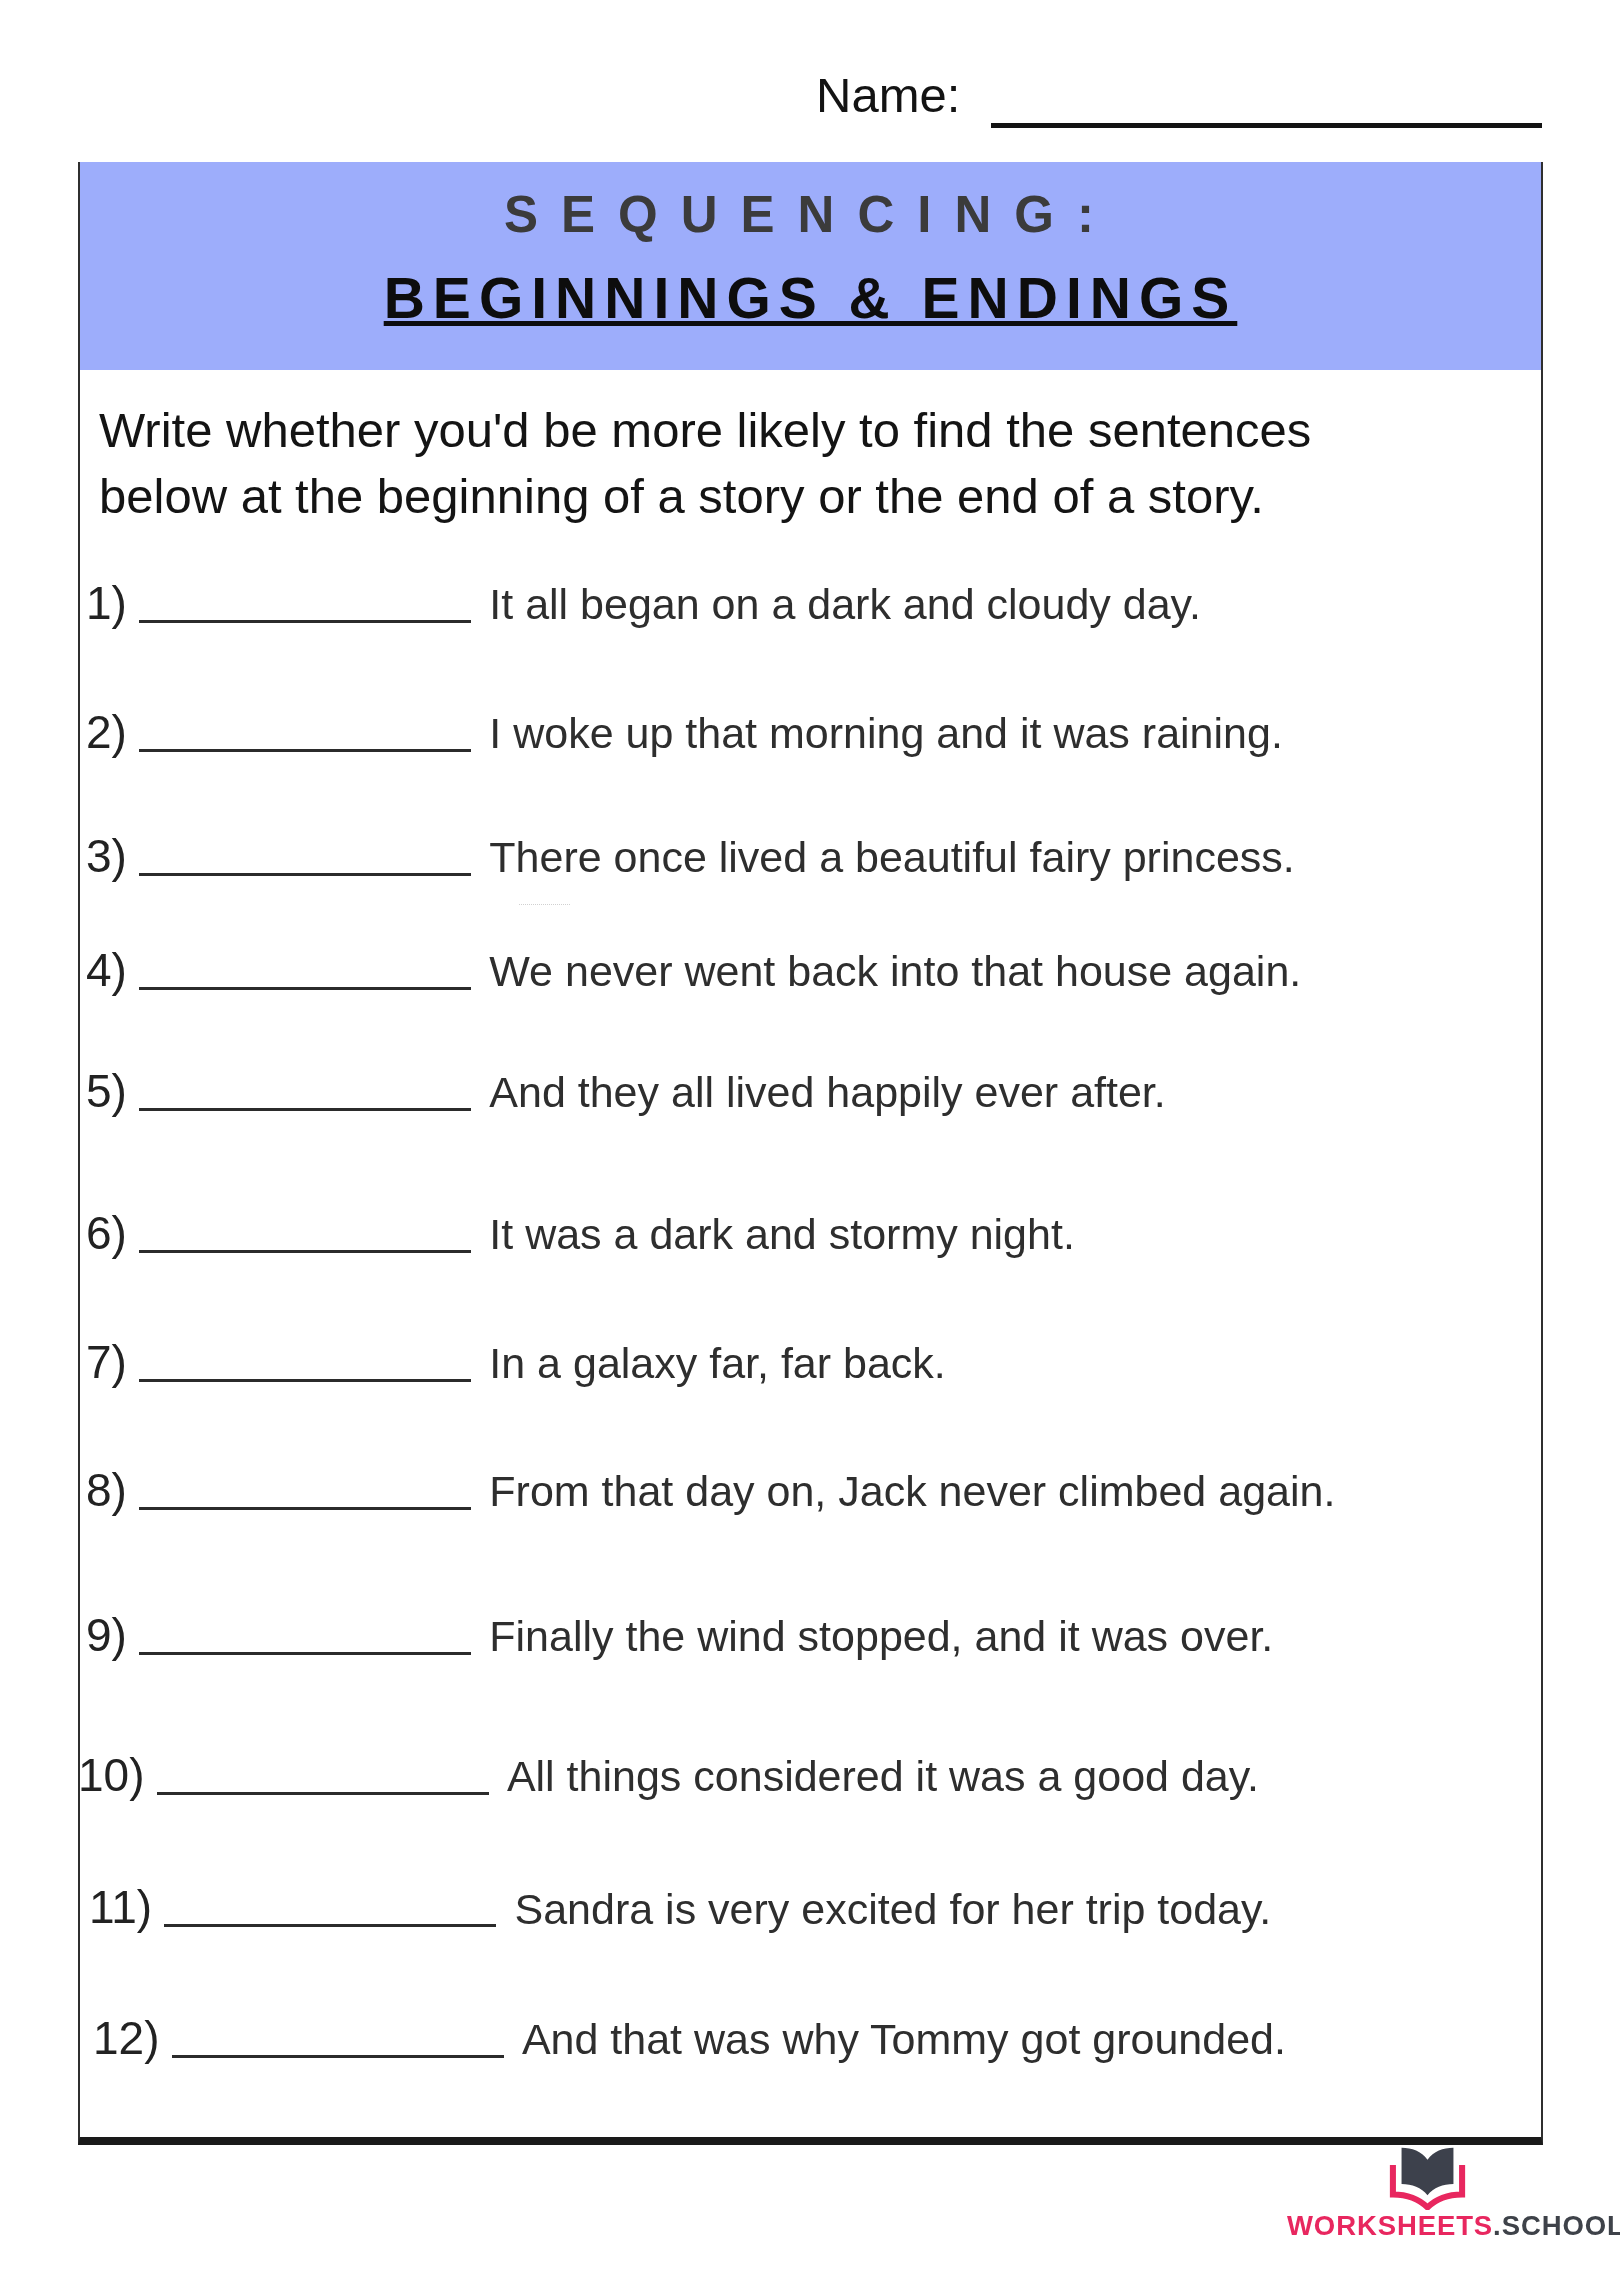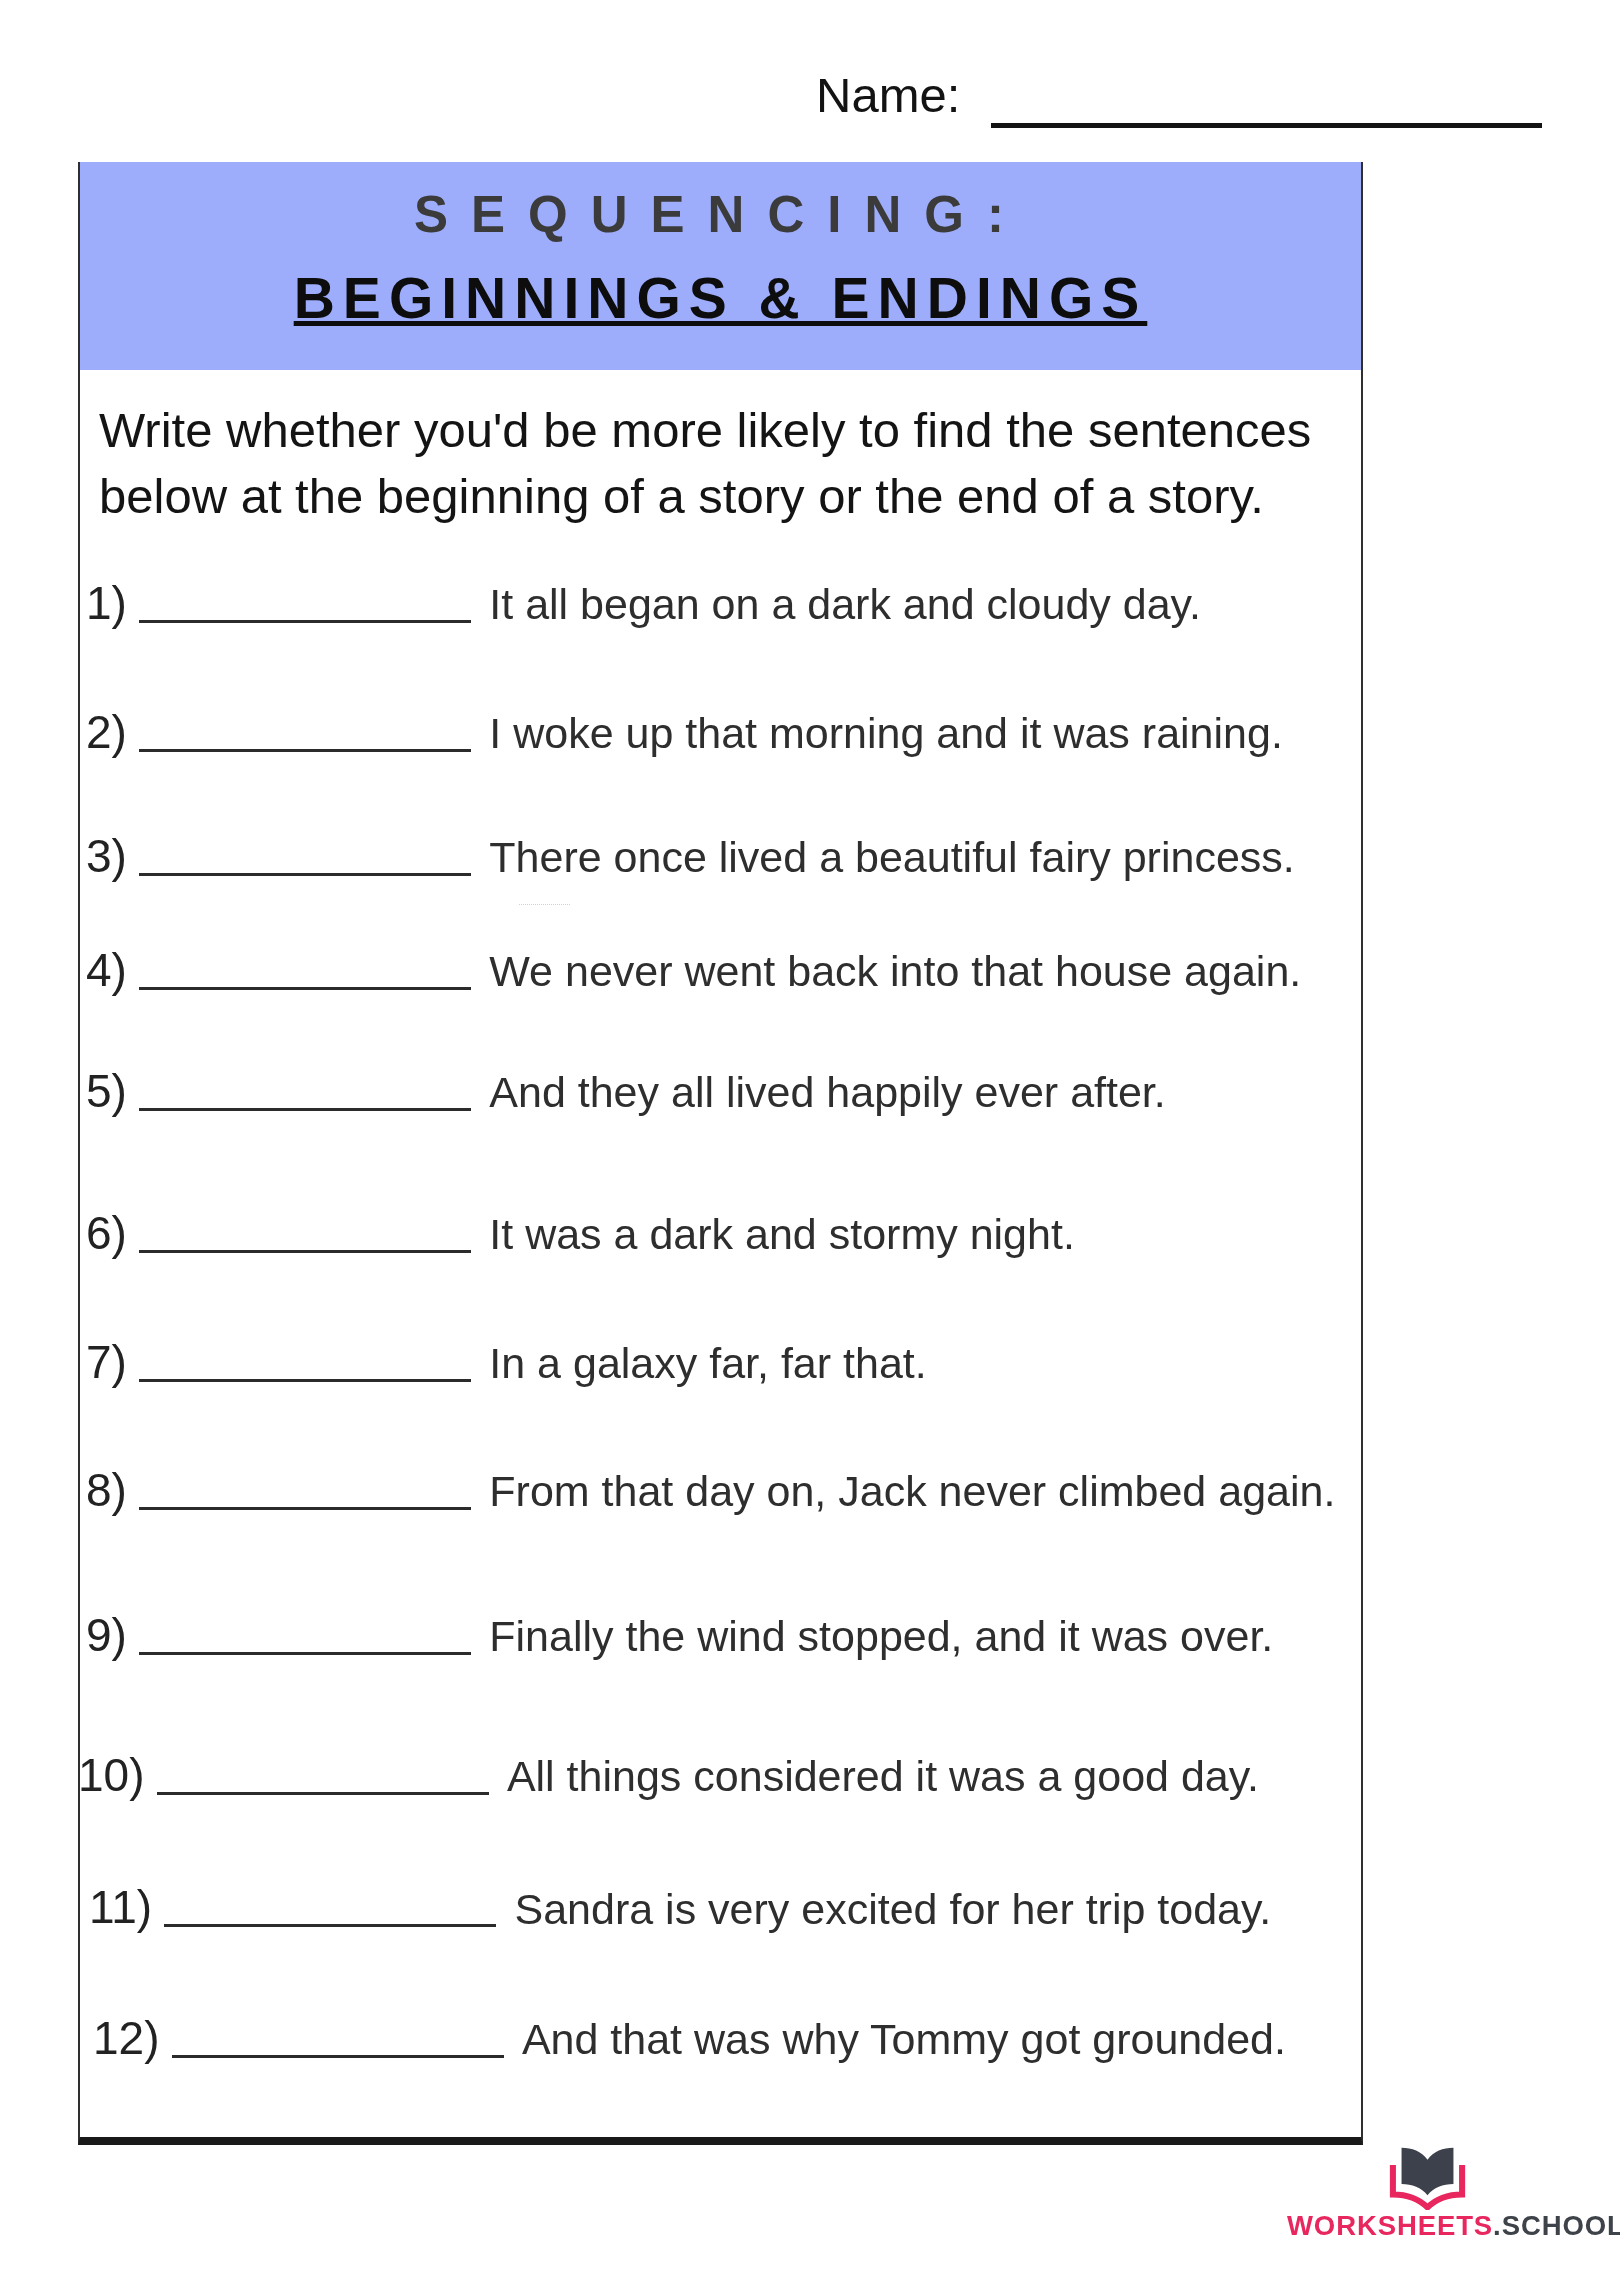--- a/index.html
+++ b/index.html
@@ -23,21 +23,21 @@
     position: absolute;
     left: 991px; top: 123px;
     width: 551px; height: 5.3px;
     background: #131313;
   }
 
   
   .card {
     position: absolute;
     left: 78px; top: 162px;
-    width: 1285px; height: 1983px;
+    width: 1465px; height: 1983px;
     box-sizing: border-box;
     border-left: 2.7px solid #2f2f2f;
     border-right: 2.7px solid #2f2f2f;
     border-bottom: 8px solid #1a1a1a;
     background: #ffffff;
   }
   .band {
     position: absolute;
     left: 0; top: 0;
     width: 100%; height: 208px;
@@ -166,21 +166,21 @@
     <span class="sentence">And they all lived happily ever after.</span>
   </div>
   <div class="item" style="left:86px; top:1206px;">
     <span class="num">6)</span>
     <span class="blank"></span>
     <span class="sentence">It was a dark and stormy night.</span>
   </div>
   <div class="item" style="left:86px; top:1335px;">
     <span class="num">7)</span>
     <span class="blank"></span>
-    <span class="sentence">In a galaxy far, far that.</span>
+    <span class="sentence">In a galaxy far, far back.</span>
   </div>
   <div class="item" style="left:86px; top:1463px;">
     <span class="num">8)</span>
     <span class="blank"></span>
     <span class="sentence">From that day on, Jack never climbed again.</span>
   </div>
   <div class="item" style="left:86px; top:1608px;">
     <span class="num">9)</span>
     <span class="blank"></span>
     <span class="sentence">Finally the wind stopped, and it was over.</span>

